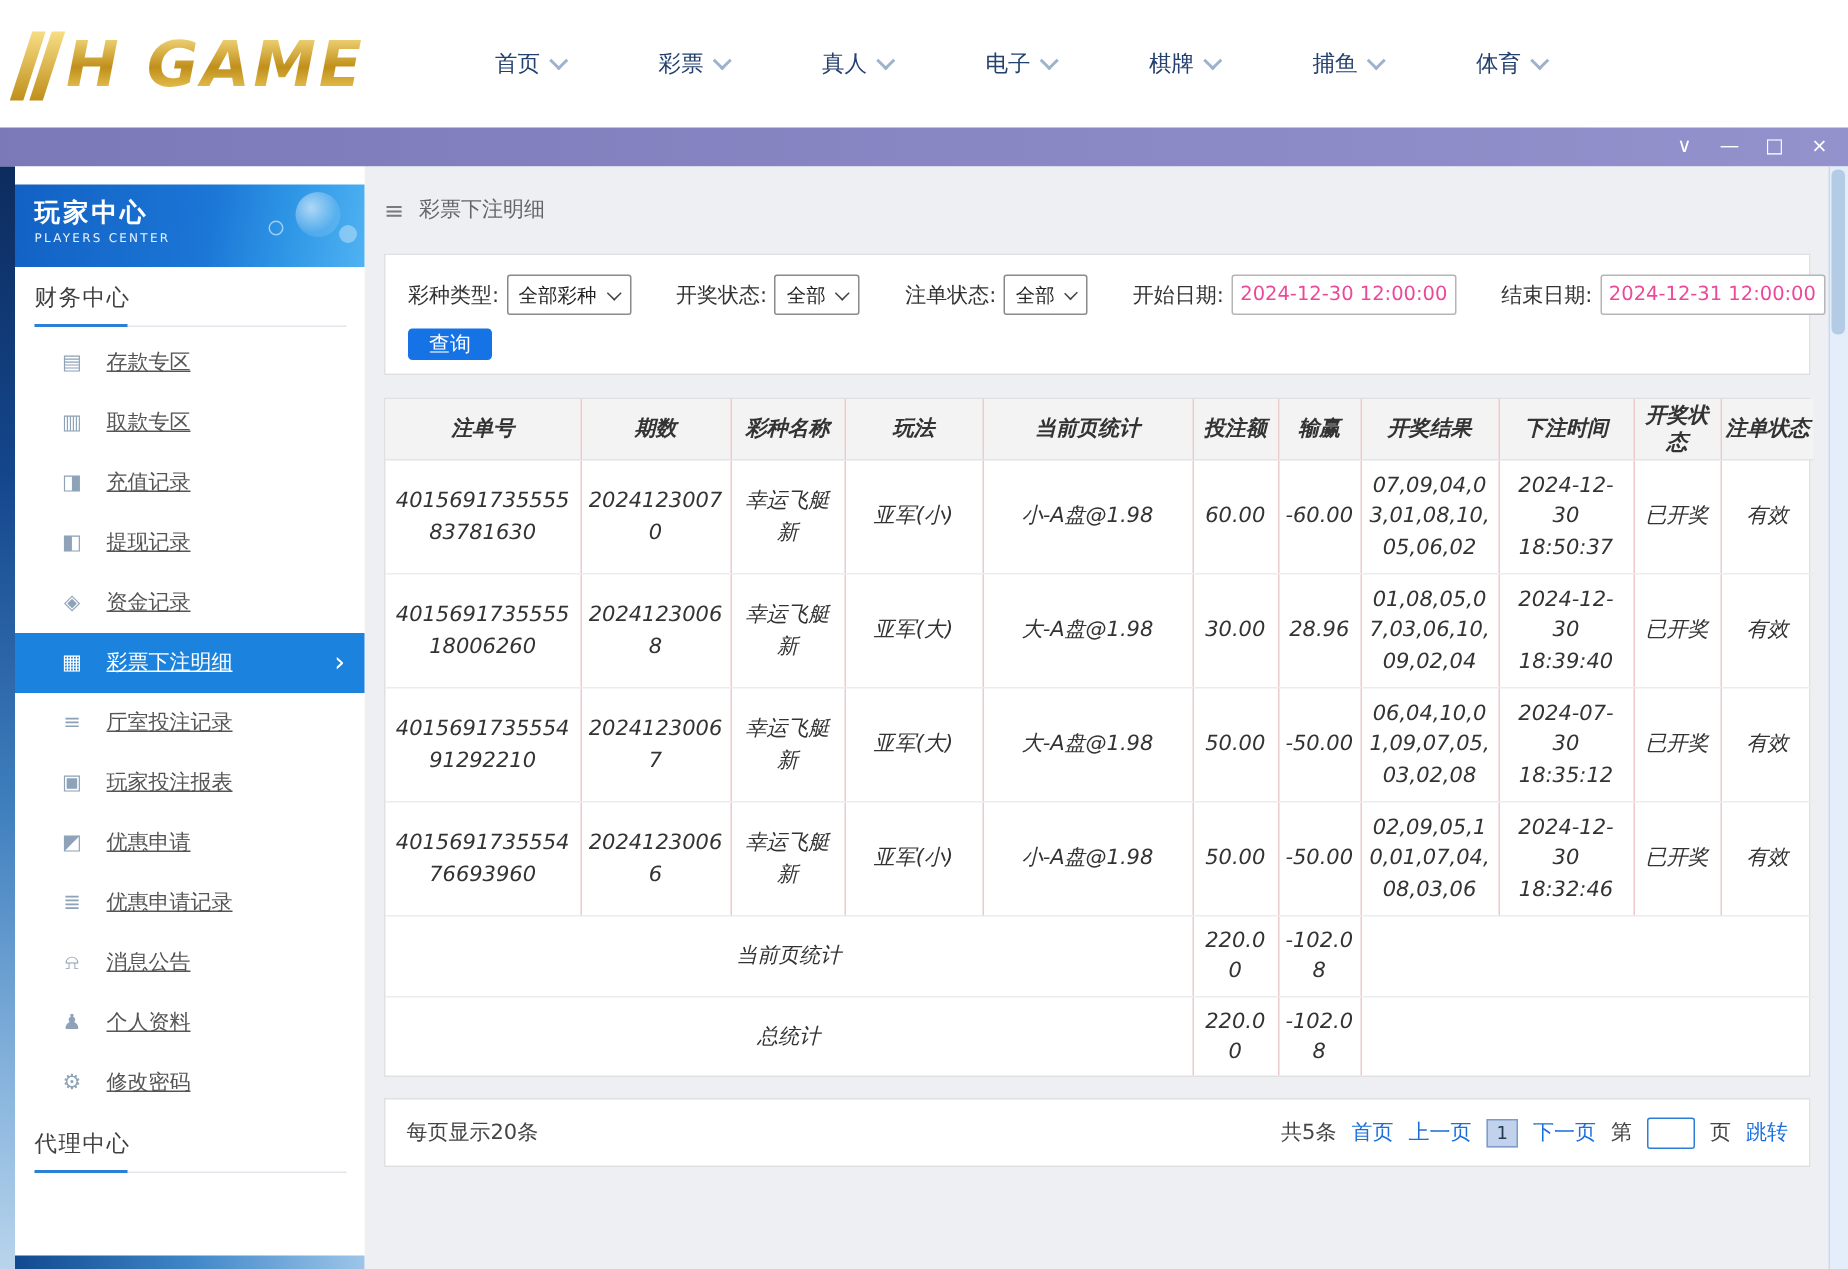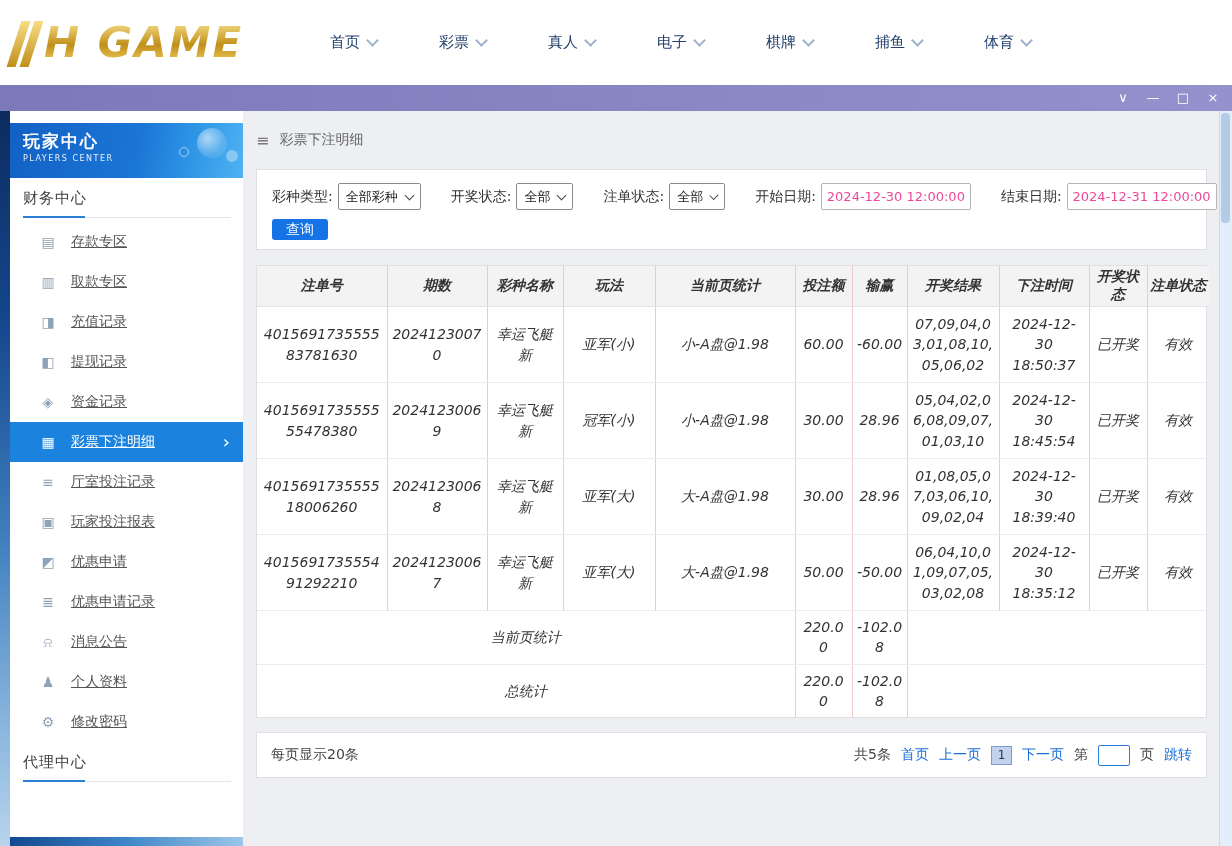--- a/index.html
+++ b/index.html
@@ -272,33 +272,20 @@
                 <td>亚军(小)</td>
                 <td>小-A盘@1.98</td>
                 <td>60.00</td>
                 <td>-60.00</td>
                 <td>07,09,04,03,01,08,10,05,06,02</td>
                 <td>2024-12-30 18:50:37</td>
                 <td>已开奖</td>
                 <td>有效</td>
               </tr>
               <tr class="data-row">
-                <td>401569173555555478380</td>
-                <td>20241230069</td>
-                <td>幸运飞艇新</td>
-                <td>冠军(小)</td>
-                <td>小-A盘@1.98</td>
-                <td>30.00</td>
-                <td>28.96</td>
-                <td>05,04,02,06,08,09,07,01,03,10</td>
-                <td>2024-12-30 18:45:54</td>
-                <td>已开奖</td>
-                <td>有效</td>
-              </tr>
-              <tr class="data-row">
                 <td>401569173555518006260</td>
                 <td>20241230068</td>
                 <td>幸运飞艇新</td>
                 <td>亚军(大)</td>
                 <td>大-A盘@1.98</td>
                 <td>30.00</td>
                 <td>28.96</td>
                 <td>01,08,05,07,03,06,10,09,02,04</td>
                 <td>2024-12-30 18:39:40</td>
                 <td>已开奖</td>
@@ -306,21 +293,34 @@
               </tr>
               <tr class="data-row">
                 <td>401569173555491292210</td>
                 <td>20241230067</td>
                 <td>幸运飞艇新</td>
                 <td>亚军(大)</td>
                 <td>大-A盘@1.98</td>
                 <td>50.00</td>
                 <td>-50.00</td>
                 <td>06,04,10,01,09,07,05,03,02,08</td>
-                <td>2024-12-30 18:35:12</td>
+                <td>2024-07-30 18:35:12</td>
+                <td>已开奖</td>
+                <td>有效</td>
+              </tr>
+              <tr class="data-row">
+                <td>401569173555476693960</td>
+                <td>20241230066</td>
+                <td>幸运飞艇新</td>
+                <td>亚军(小)</td>
+                <td>小-A盘@1.98</td>
+                <td>50.00</td>
+                <td>-50.00</td>
+                <td>02,09,05,10,01,07,04,08,03,06</td>
+                <td>2024-12-30 18:32:46</td>
                 <td>已开奖</td>
                 <td>有效</td>
               </tr>
               <tr class="summary-row">
                 <td colspan="5">当前页统计</td>
                 <td>220.00</td>
                 <td>-102.08</td>
                 <td colspan="4"></td>
               </tr>
               <tr class="summary-row">

